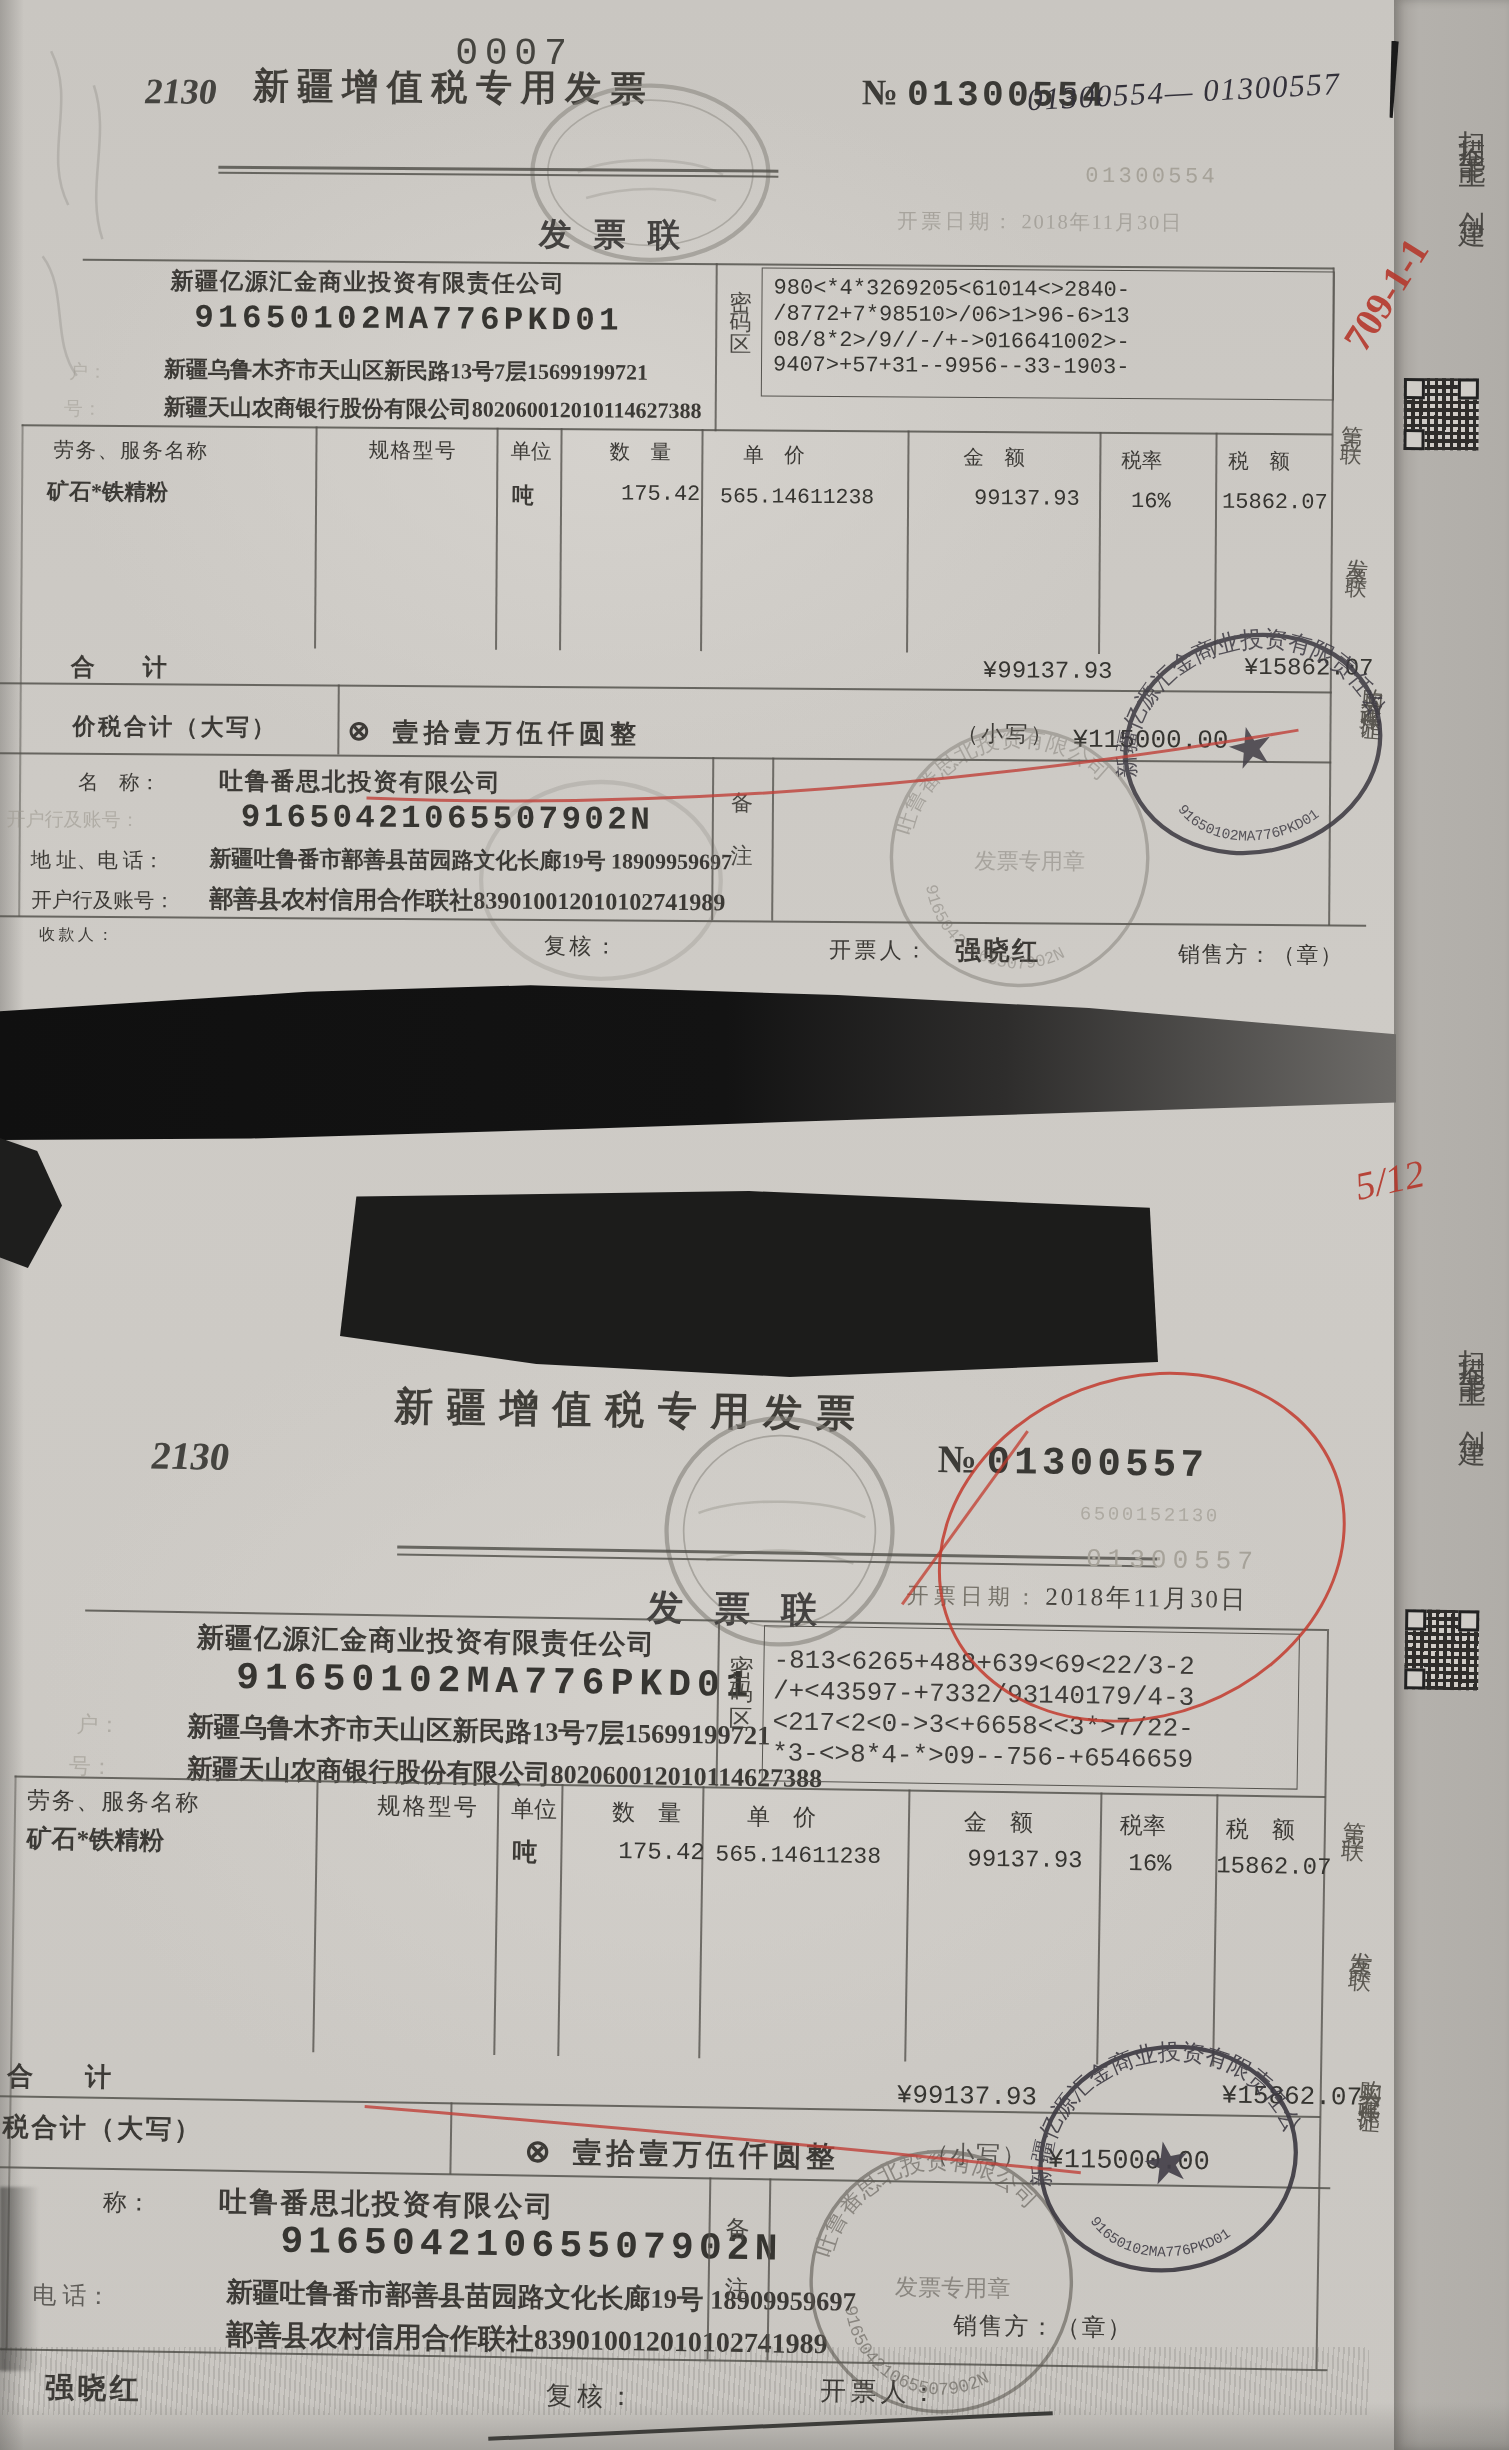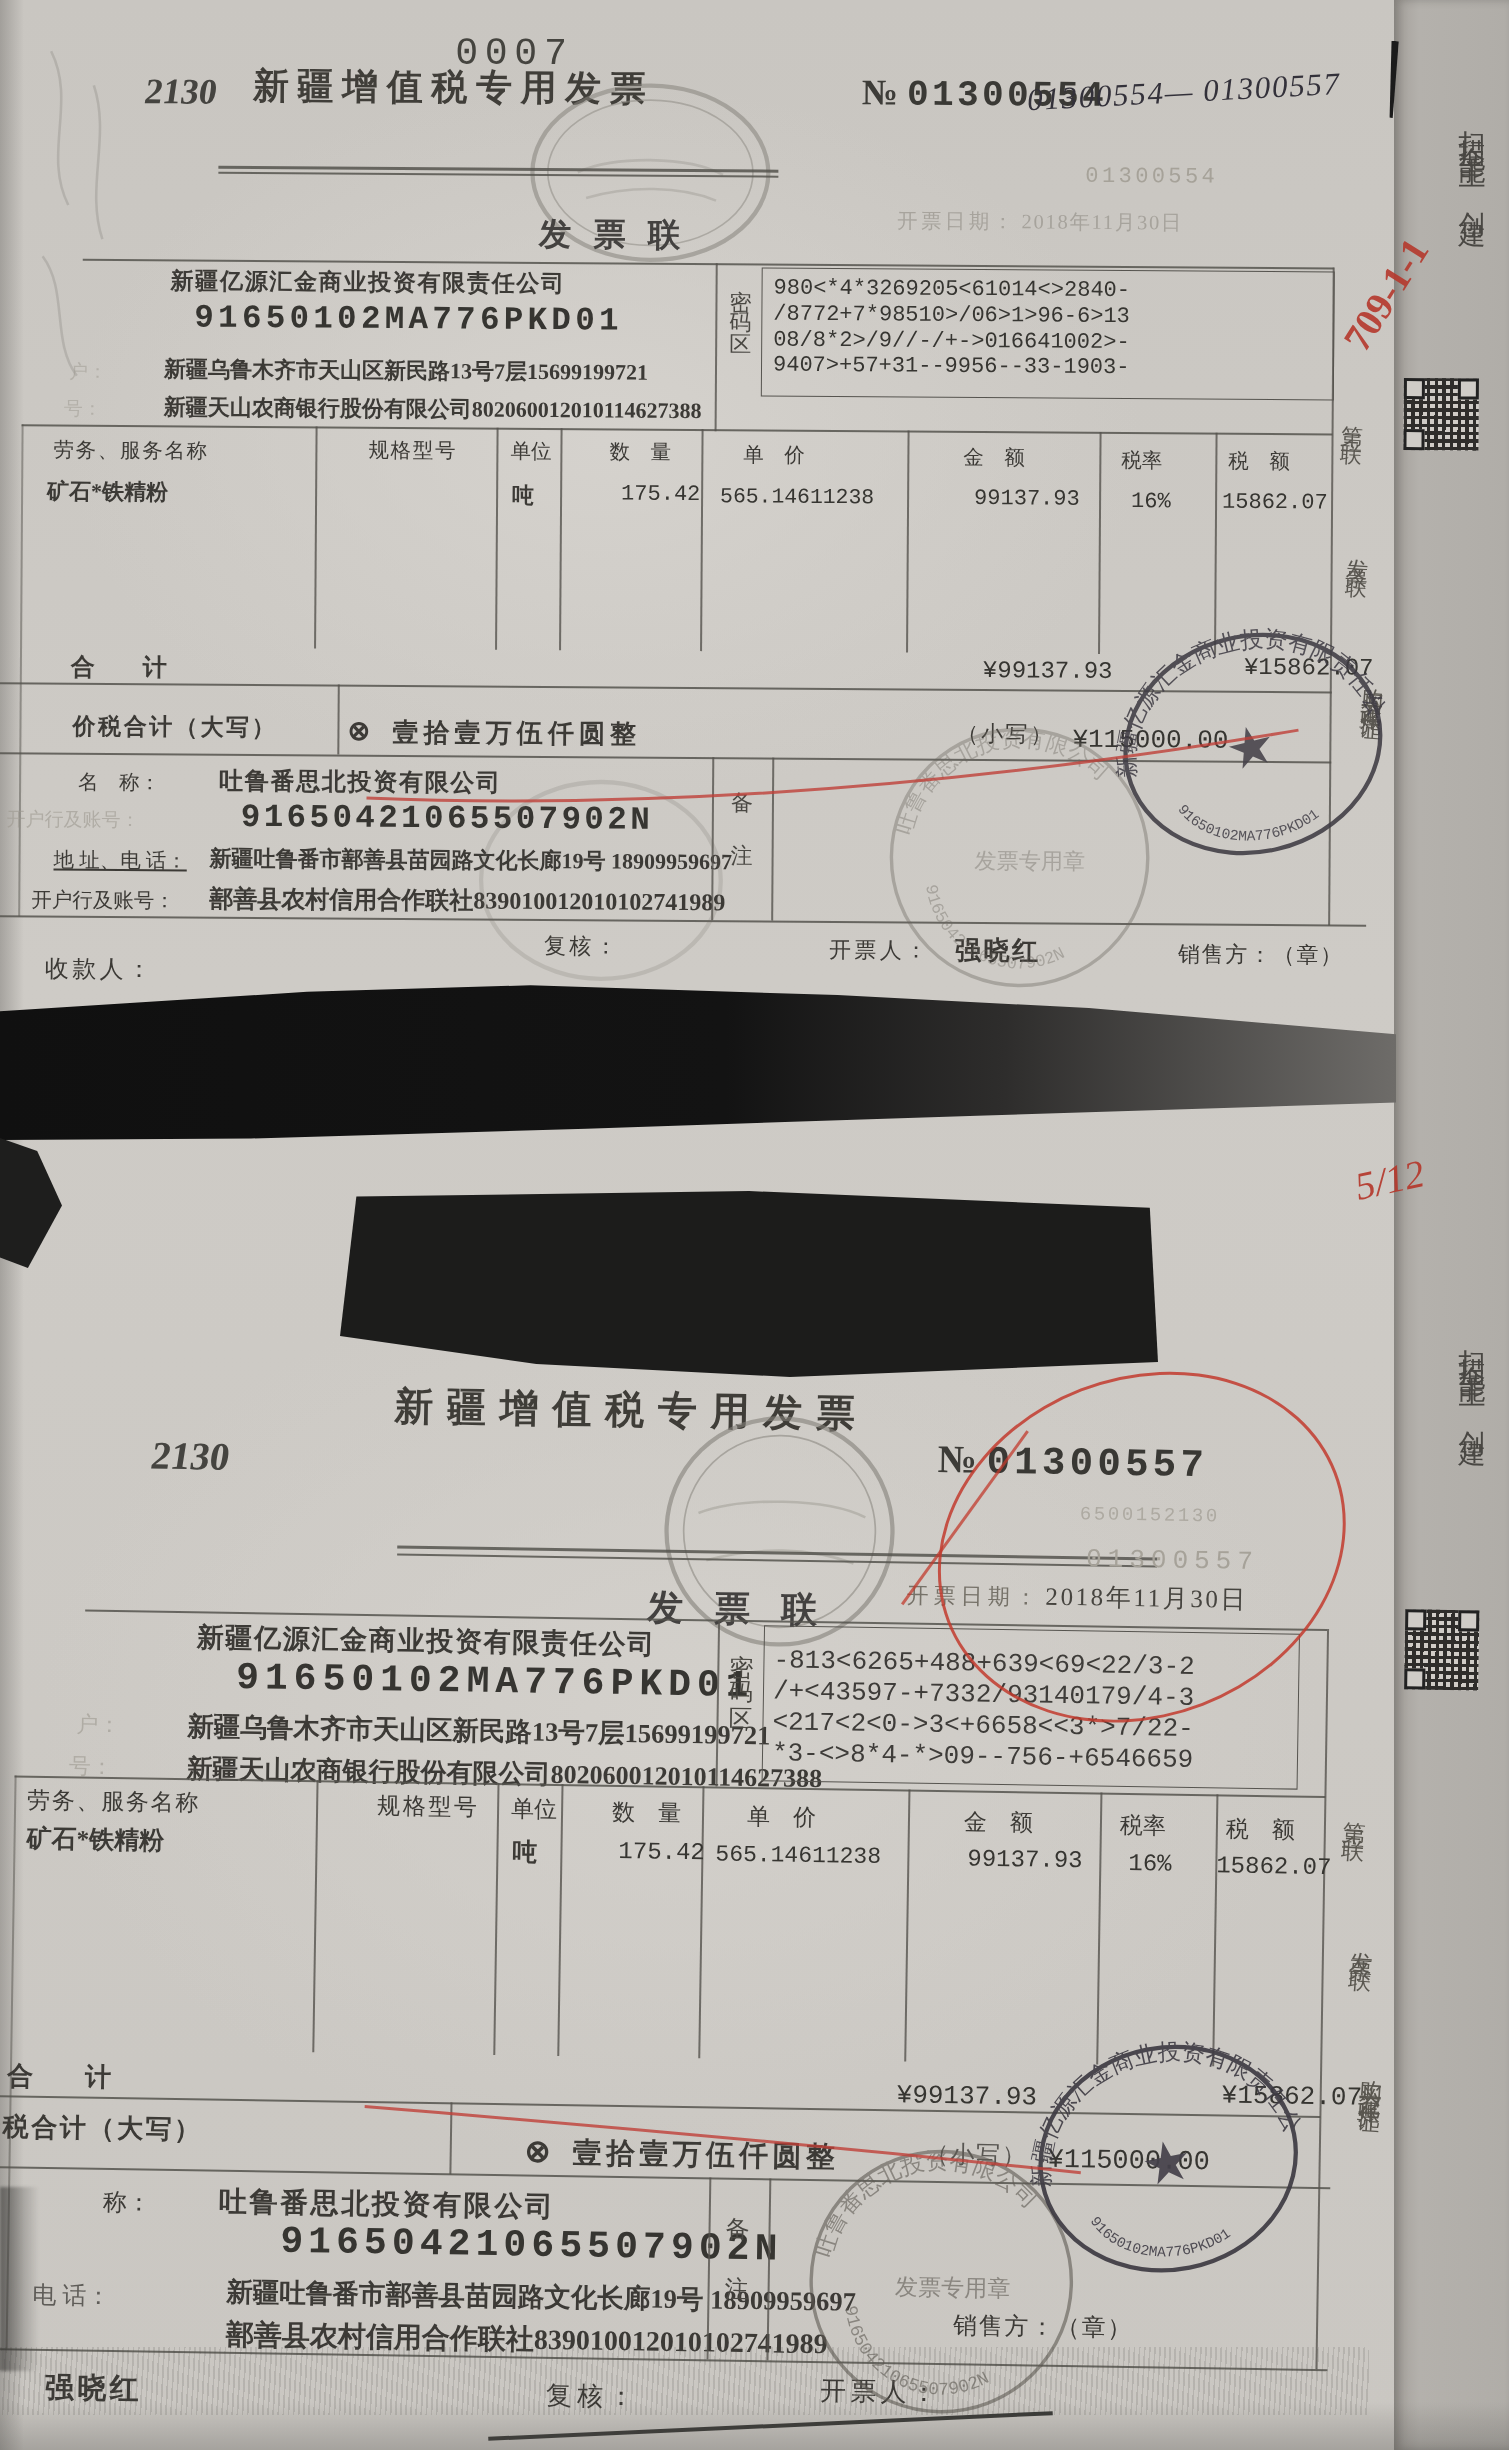--- a/index.html
+++ b/index.html
@@ -125,31 +125,31 @@
   <div class="abs cn bold" style="left:349px;top:717px;font-size:27px;">⊗</div>
   <div class="abs cn bold" style="left:394px;top:717px;font-size:26px;letter-spacing:5.1px;">壹拾壹万伍仟圆整</div>
   <div class="abs cn" style="left:958px;top:717px;font-size:22px;letter-spacing:2.6px;">（小写）</div>
   <div class="abs mono" style="left:1074px;top:722px;font-size:26px;">¥115000.00</div>
   <div class="hline" style="left:0;top:757px;width:1333px;"></div>
 
   <div class="abs cn" style="left:80px;top:772px;font-size:20.5px;">名　称：</div>
   <div class="abs cn bold" style="left:221px;top:768px;font-size:24px;letter-spacing:1.7px;">吐鲁番思北投资有限公司</div>
   <div class="abs cn faint" style="left:8.6px;top:811px;font-size:19px;opacity:.6;">开户行及账号：</div>
   <div class="abs mono bold" style="left:243px;top:802px;font-size:32.5px;letter-spacing:3.4px;">91650421065507902N</div>
-  <div class="abs cn" style="left:56px;top:850px;font-size:20.5px;text-decoration:underline;">地 址、电 话：</div>
+  <div class="abs cn" style="left:33px;top:850px;font-size:20.5px;">地 址、电 话：</div>
   <div class="abs cn bold" style="left:212px;top:847px;font-size:22px;">新疆吐鲁番市鄯善县苗园路文化长廊19号 18909959697</div>
   <div class="abs cn" style="left:34px;top:890px;font-size:20.5px;">开户行及账号：</div>
   <div class="abs cn bold" style="left:212px;top:886px;font-size:24px;">鄯善县农村信用合作联社839010012010102741989</div>
 
   <div class="vline" style="left:714px;top:757px;height:163px;"></div>
   <div class="vline" style="left:774px;top:757px;height:163px;"></div>
   <div class="abs vert cn" style="left:729px;top:774px;height:128px;font-size:22px;letter-spacing:51px;color:#4a4843;">备注</div>
   <div class="hline" style="left:0;top:920px;width:1369px;"></div>
 
-  <div class="abs cn" style="left:48px;top:929px;font-size:24px;letter-spacing:3.4px;margin-top:28px;">收款人：</div>
+  <div class="abs cn" style="left:42px;top:929px;font-size:16px;letter-spacing:3.4px;">收款人：</div>
   <div class="abs cn" style="left:547px;top:932px;font-size:22px;letter-spacing:3.4px;">复核：</div>
   <div class="abs cn" style="left:832px;top:934px;font-size:22px;letter-spacing:3.4px;">开票人：</div>
   <div class="abs cn bold" style="left:958px;top:931px;font-size:26px;letter-spacing:2.6px;">强晓红</div>
   <div class="abs cn" style="left:1181px;top:936px;font-size:22px;letter-spacing:1.7px;">销售方：（章）</div>
 
   <div class="abs vert cn" style="left:1335px;top:404px;height:111px;font-size:22px;letter-spacing:8.6px;color:#5a5751;transform:rotate(3deg);">第三联</div>
   <div class="abs vert cn" style="left:1341px;top:537px;height:111px;font-size:22px;letter-spacing:8.6px;color:#5a5751;transform:rotate(3deg);">发票联</div>
   <div class="abs vert cn" style="left:1352px;top:666px;height:248px;font-size:22px;letter-spacing:5.1px;color:#5a5751;transform:rotate(4deg);">购买方记账凭证</div>
 
   <div class="qr" style="left:1403px;top:373px;width:75px;height:72px;">

